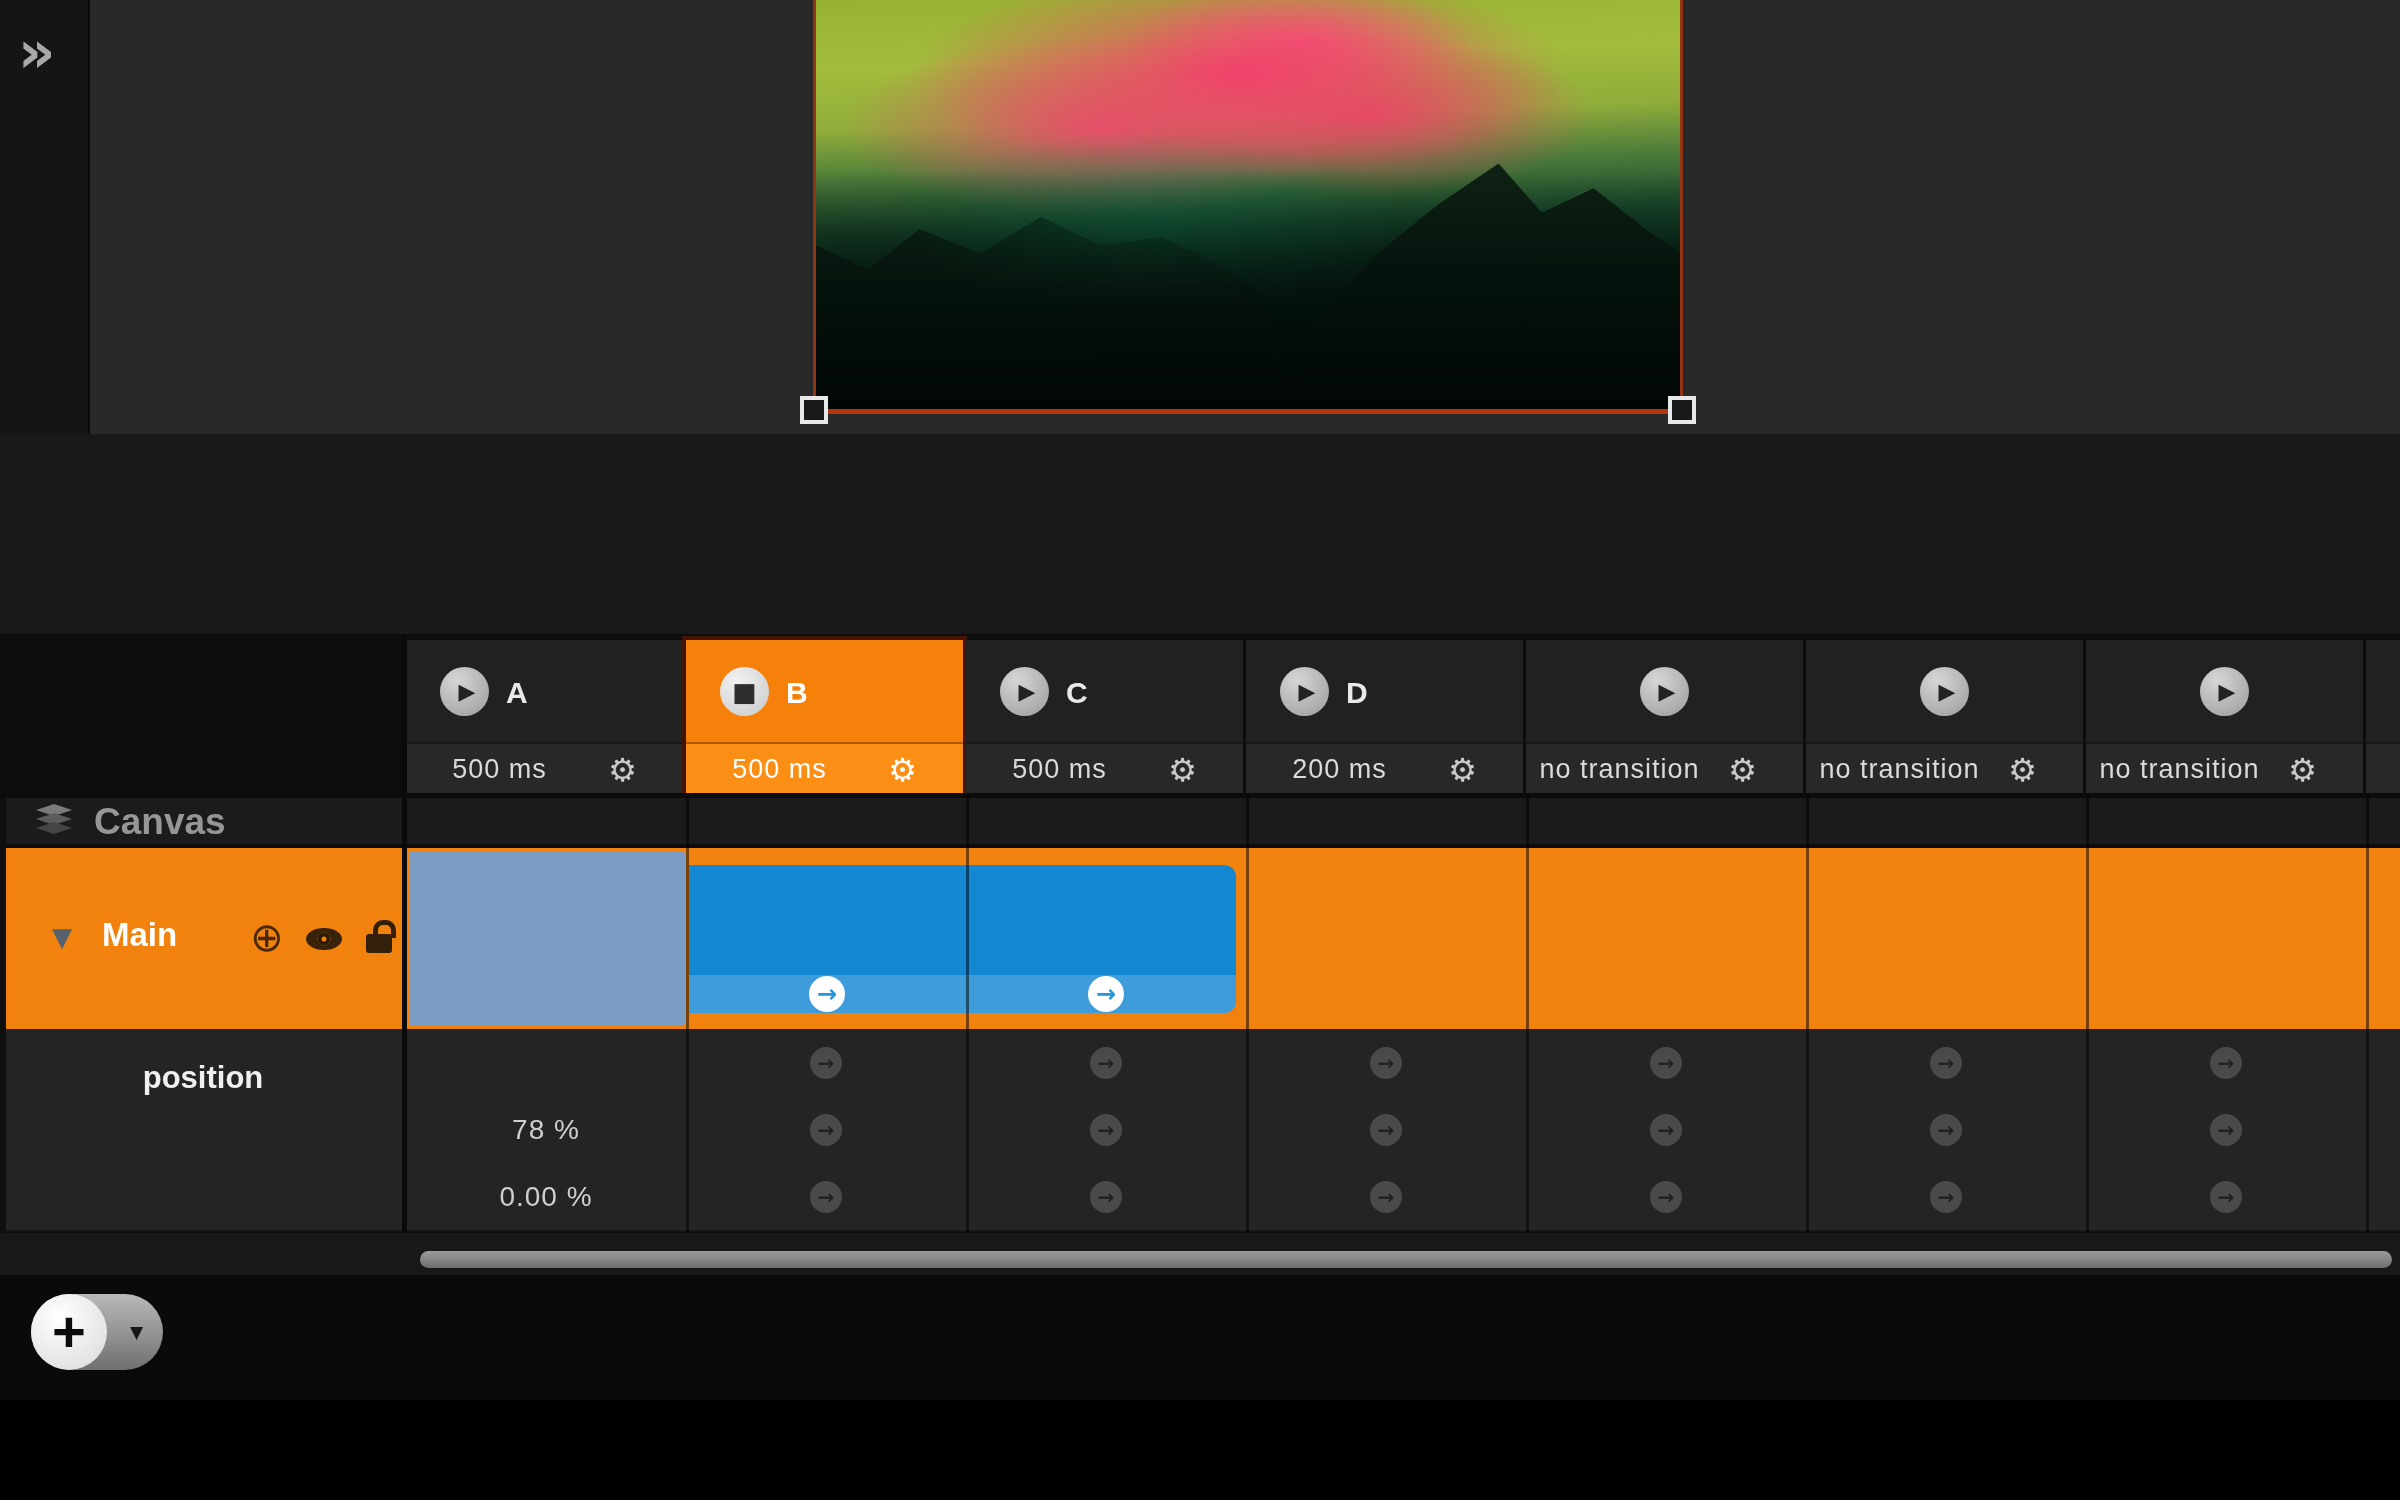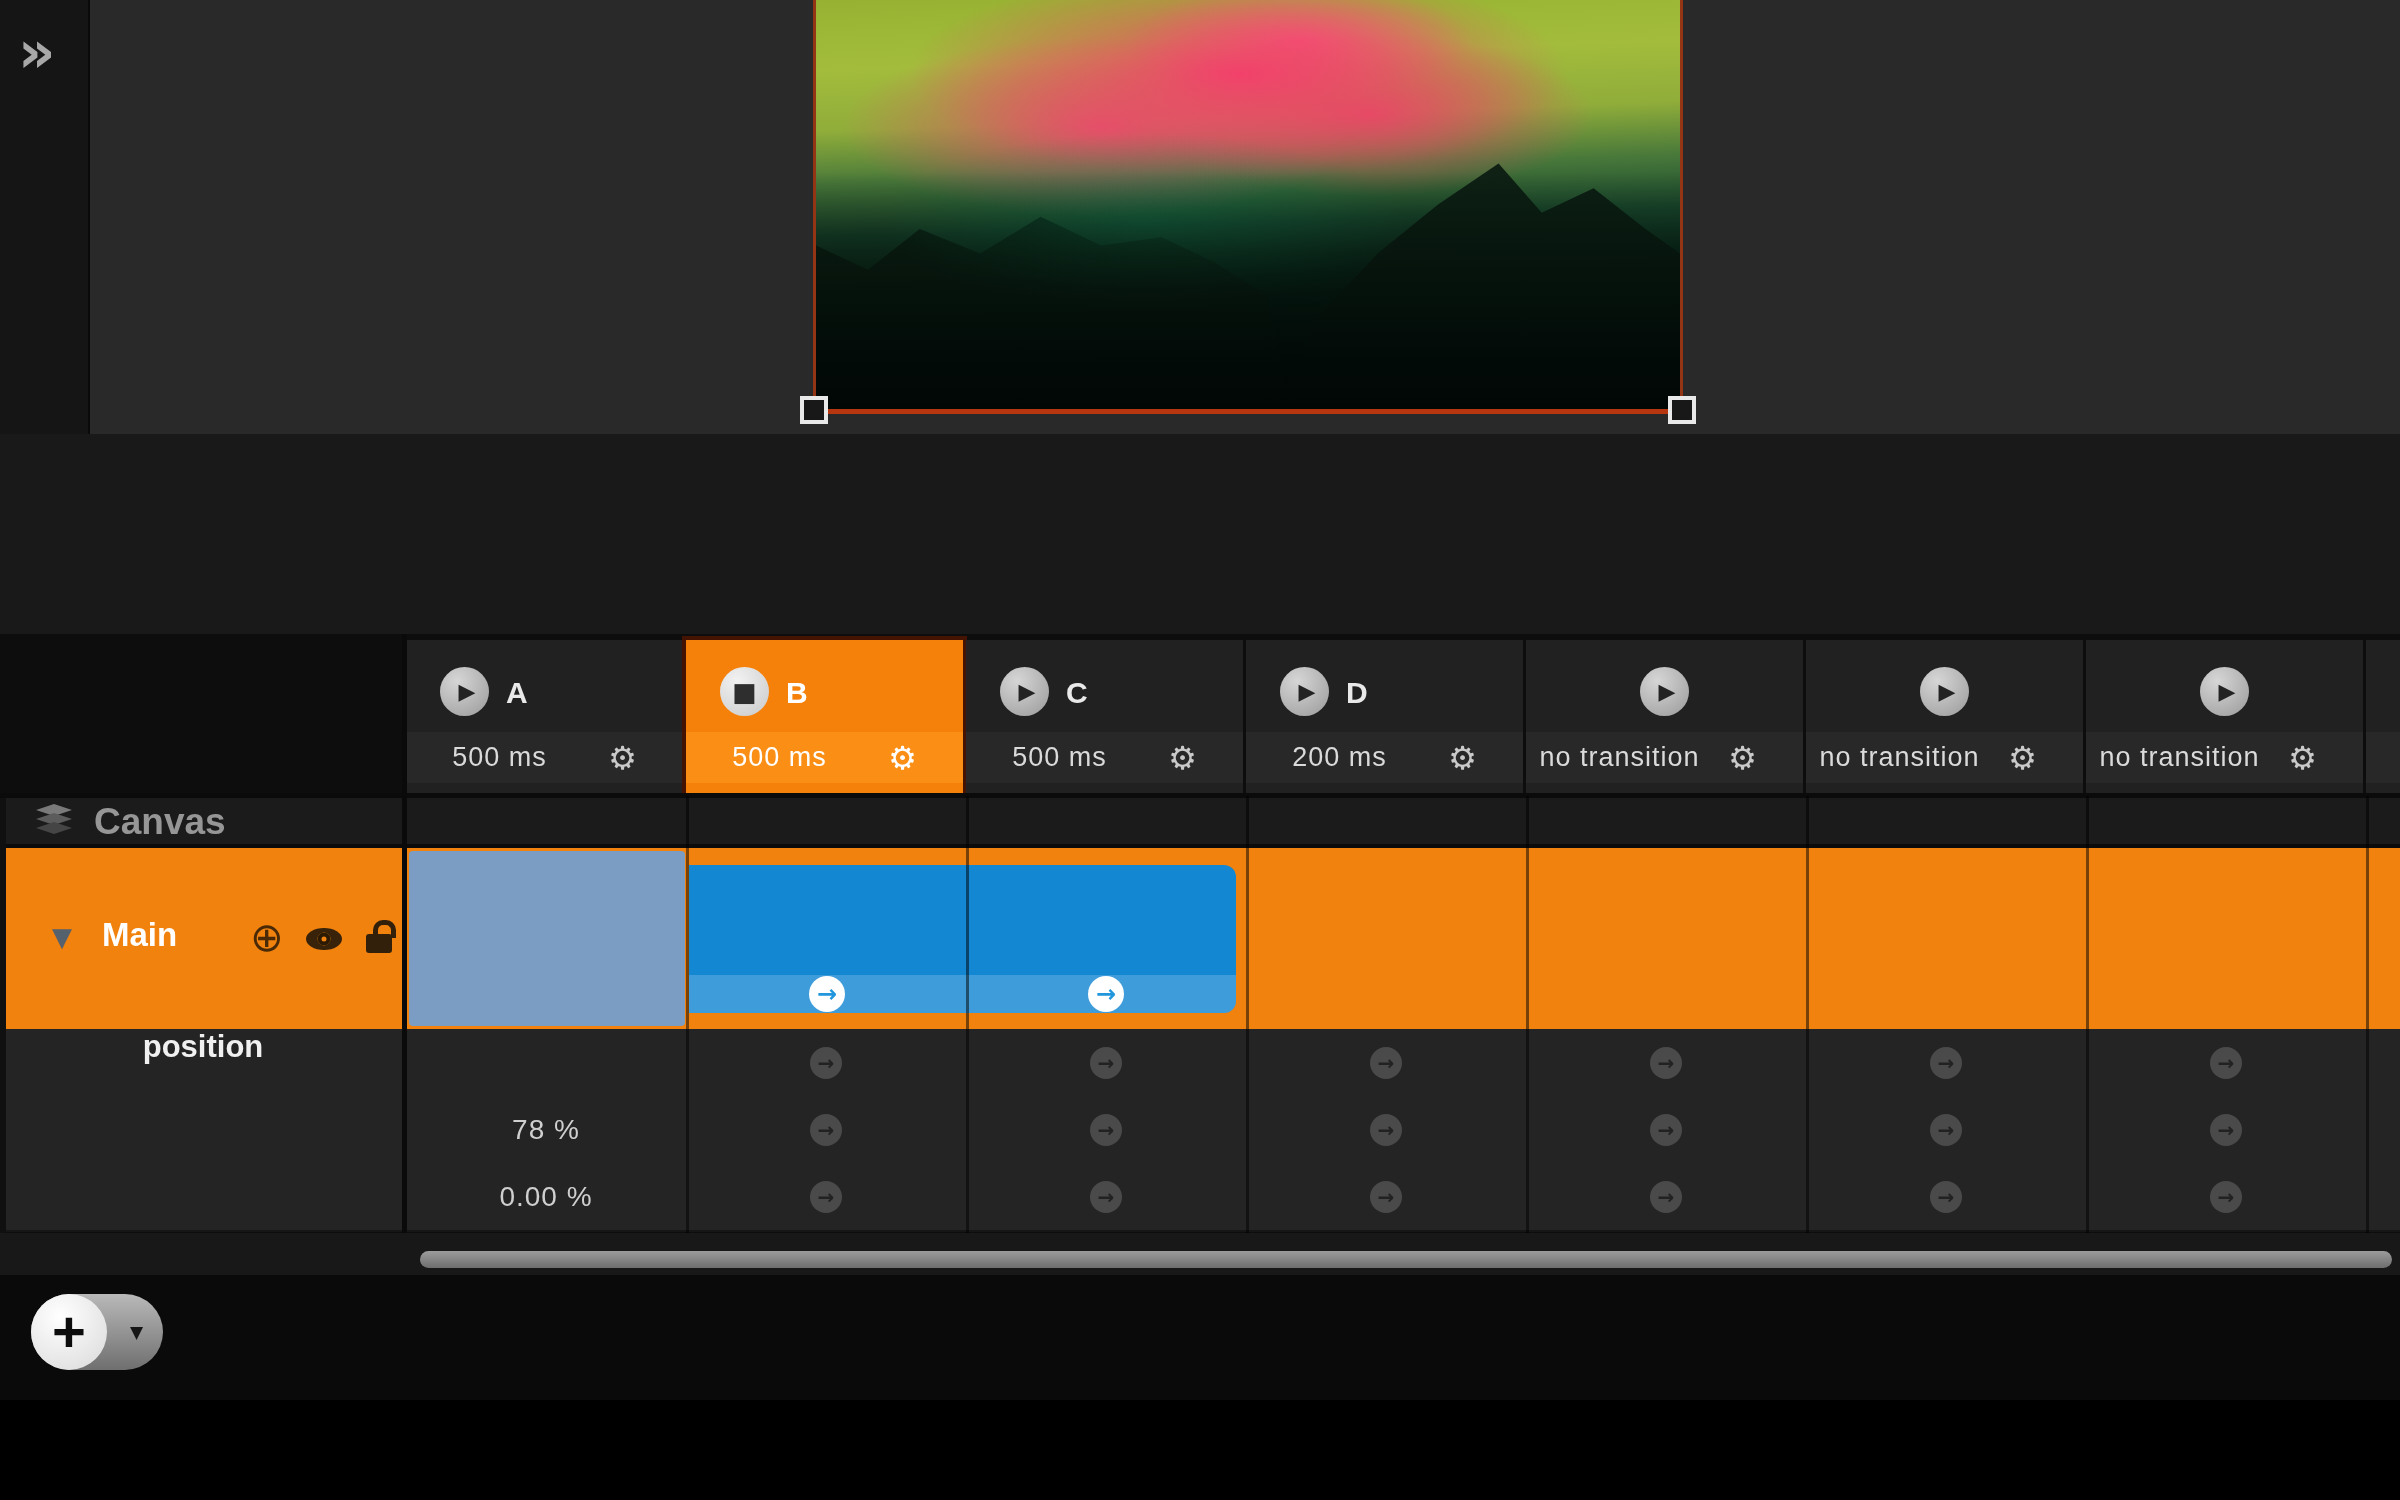--- a/index.html
+++ b/index.html
@@ -43,21 +43,21 @@
               border:2px solid #5c5c5c;border-bottom:none;color:#e3e3e3;}
   .tab-inactive{left:462px;top:544px;width:269px;height:90px;background:#2b2b2b;
                 border:1px solid #3a3a3a;border-bottom:none;color:#5f5f5f;}
   .grid-icon{display:grid;grid-template-columns:10px 10px;grid-auto-rows:9px;gap:3px;}
   .grid-icon i{background:#d2d2d2;}
 
   
   .grid-bg{left:0;top:634px;width:2400px;height:599px;background:#0d0d0d;}
   .hcell{position:absolute;top:640px;width:277px;height:155px;background:#212121;}
   .hc-top{position:absolute;left:0;top:0;right:0;height:102px;border-bottom:2px solid rgba(0,0,0,.3);}
-  .hc-ms{position:absolute;left:0;bottom:12px;right:0;height:51px;background:#282828;}
+  .hc-ms{position:absolute;left:0;bottom:0;right:0;height:51px;background:#282828;}
   .hcell.active{background:#f5810a;box-shadow:0 0 0 4px #451302;}
   .hcell.active .hc-ms{background:#fb8f16;}
   .transport-btn{position:absolute;top:27px;width:49px;height:49px;border-radius:50%;
        background:radial-gradient(circle at 35% 28%,#d6d6d6,#9a9a9a);
        display:flex;align-items:center;justify-content:center;cursor:pointer;}
   .transport-btn.stop{background:radial-gradient(circle at 35% 28%,#f2f2f2,#c9c9c9);}
   .tglyph{font-family:"DejaVu Sans",sans-serif;color:#232323;font-size:22px;line-height:1;padding-left:5px;}
   .stop .tglyph{font-size:26px;padding-left:0;color:#2e2e2e;}
   .hc-letter{position:absolute;top:36px;left:100px;font-size:30px;font-weight:bold;color:#e9e9e9;}
   .active .hc-letter{color:#fff;}
@@ -98,21 +98,21 @@
             border-radius:0 0 10px 10px;display:flex;align-items:center;padding-left:14px;
             font-size:27px;color:#eef7ff;white-space:nowrap;overflow:hidden;}
   .bc-block{left:689px;top:865px;width:547px;height:148px;background:#1487d3;border-radius:0 12px 12px 0;z-index:3;}
   .bc-strip{position:absolute;left:0;right:0;bottom:0;height:38px;background:rgba(255,255,255,.18);
             border-radius:0 0 12px 0;}
   .barrow{position:absolute;top:50%;transform:translate(-50%,-50%);width:36px;height:36px;border-radius:50%;
           background:#fff;color:#2196dd;display:flex;align-items:center;justify-content:center;
           font-size:24px;font-weight:bold;font-family:"DejaVu Sans",sans-serif;cursor:pointer;}
 
   .prow{left:0;width:2400px;height:67px;background:#242424;border-bottom:2px solid #161616;}
-  .prow-label{position:absolute;left:0;top:0;bottom:0;width:406px;display:flex;align-items:flex-start;
+  .prow-label{position:absolute;left:0;top:0;bottom:0;width:406px;display:flex;align-items:flex-end;
               justify-content:center;gap:16px;font-size:31px;font-weight:bold;color:#f0f0f0;}
   .fx-badge{display:inline-flex;align-items:center;justify-content:center;width:44px;height:40px;
             border-radius:7px;background:linear-gradient(#5bc761,#2f9e3c);border:2px solid #1d7a2a;
             color:#fff;font-size:23px;font-weight:bold;}
   .pval{position:absolute;left:406px;top:0;bottom:0;width:280px;display:flex;align-items:center;
         justify-content:center;font-size:28px;color:#cfcfcf;letter-spacing:1px;}
   .parrow{position:absolute;top:50%;transform:translate(-50%,-50%);width:32px;height:32px;border-radius:50%;
           background:#4a4a4a;color:#222;display:flex;align-items:center;justify-content:center;
           font-size:20px;font-weight:bold;font-family:"DejaVu Sans",sans-serif;cursor:pointer;}
 

